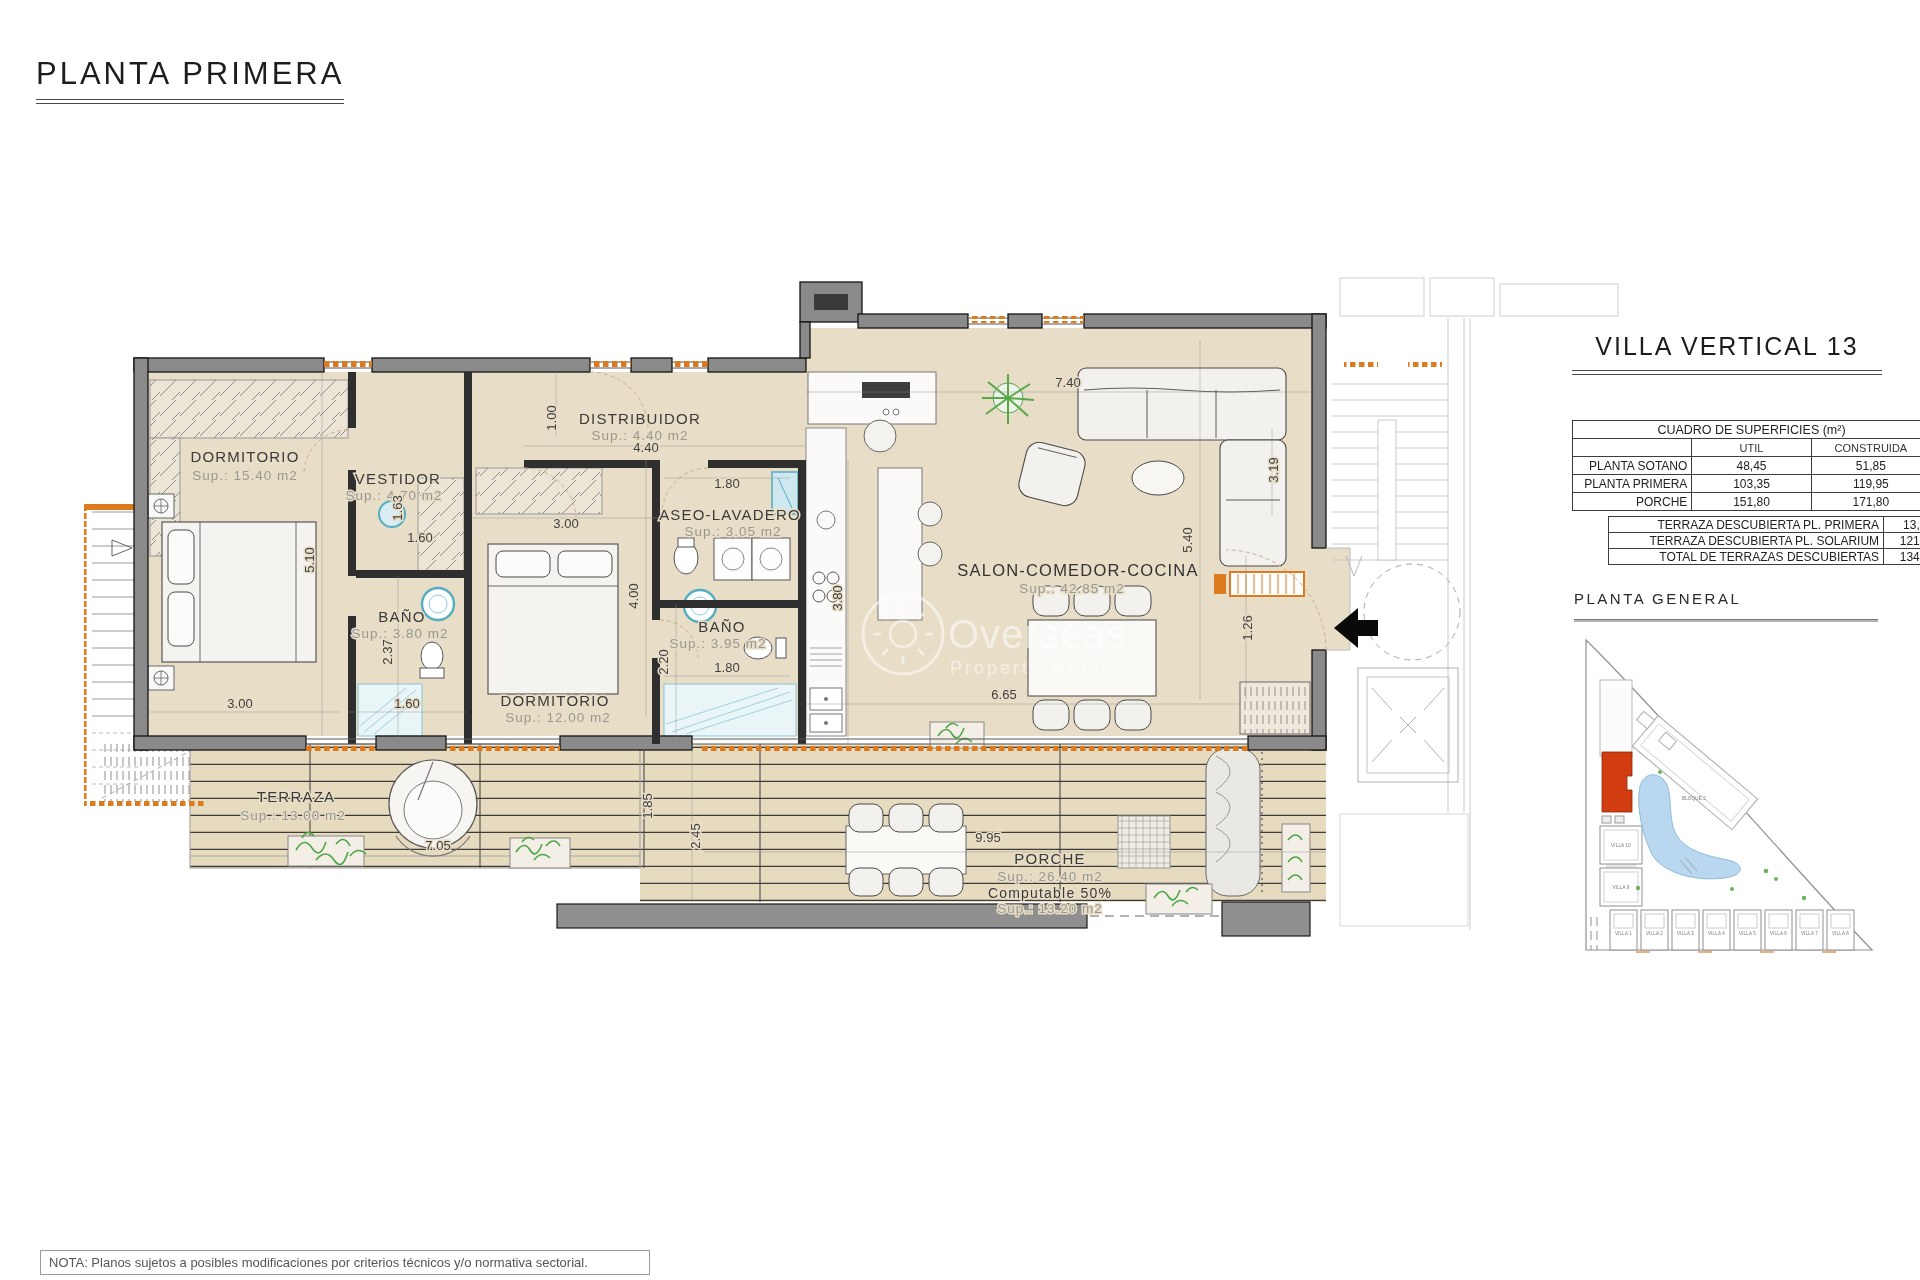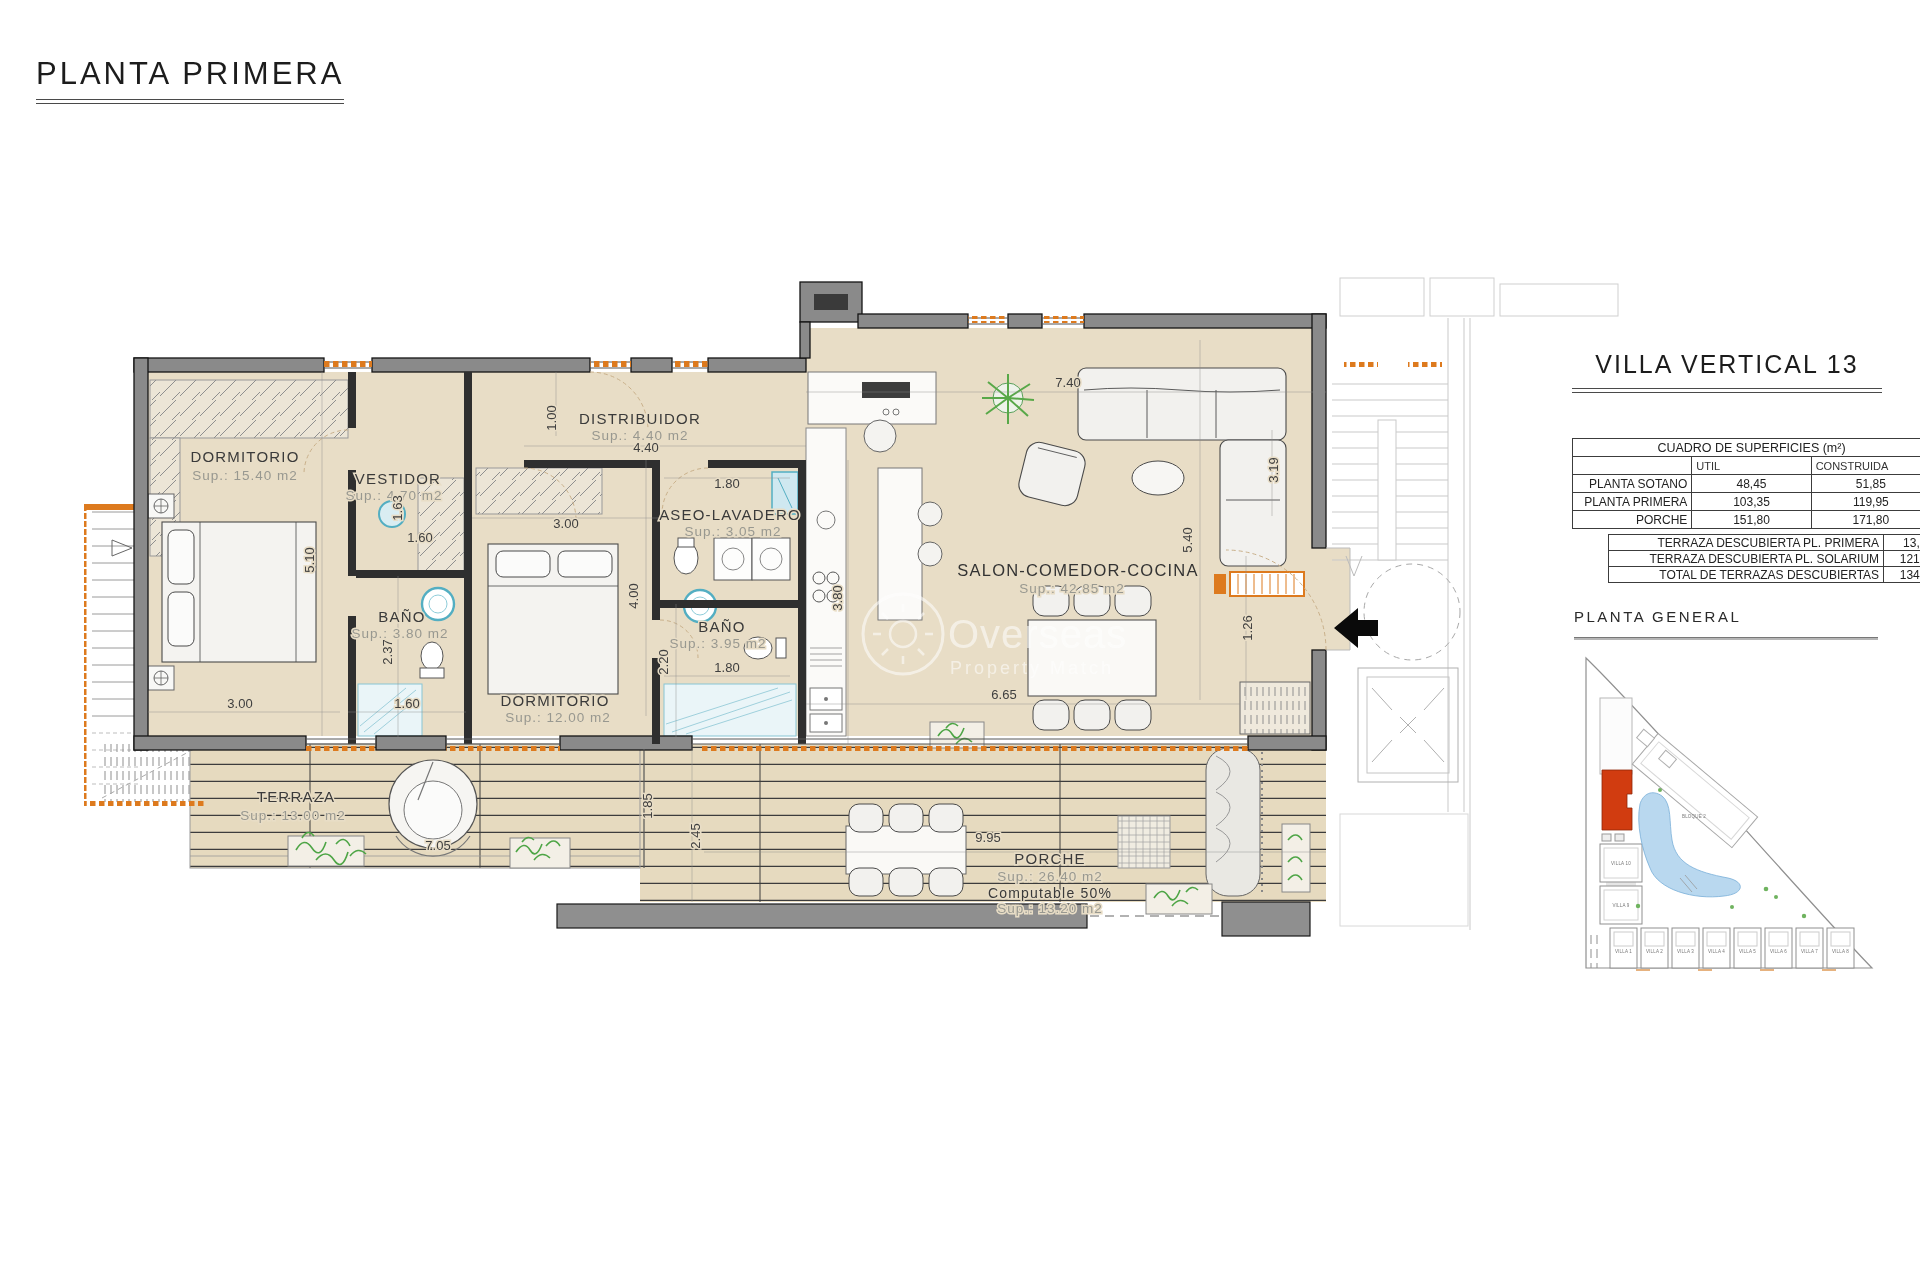--- a/index.html
+++ b/index.html
@@ -2,29 +2,29 @@
 <html><head>
 <meta charset="utf-8">
 <style>
   html,body{margin:0;padding:0;background:#fff;}
   .stage{position:relative;width:1920px;height:1280px;background:#ffffff;overflow:hidden;
          font-family:"Liberation Sans",sans-serif;}
   .abs{position:absolute;}
   
   .main-title{left:36px;top:56px;font-size:31px;letter-spacing:3px;color:#1c1c1c;}
   .dline{height:3px;border-top:1px solid #4a4a4a;border-bottom:1px solid #4a4a4a;margin-top:7px;}
-  .panel{left:1572px;top:350px;width:310px;}
+  .panel{left:1572px;top:332px;width:310px;}
   .vtitle{font-size:25px;letter-spacing:2px;color:#1c1c1c;text-align:center;}
   
   table{border-collapse:collapse;table-layout:fixed;width:359px;font-size:12px;color:#222;}
   .t1{position:absolute;left:0;top:88px;}
   .t2{position:absolute;left:0;top:184px;margin-left:36px;}
   td{border:1px solid #3c3c3c;height:17px;padding:0 4px;overflow:hidden;white-space:nowrap;}
   td.tt{text-align:center;font-size:12.5px;}
-  td.ch{font-size:11px;color:#333;}
+  td.ch{text-align:center;font-size:11px;color:#333;}
   td.lb{text-align:right;}
   td.num{text-align:center;}
   .t2 td{height:15px;font-size:12px;}
   .pg-title{position:absolute;left:2px;top:258px;width:304px;font-size:15px;letter-spacing:2.5px;color:#2a2a2a;
             padding-bottom:12px;border-bottom:1px solid #777;box-shadow:0 2px 0 #b5b5b5;}
   
   .note{left:40px;top:1250px;width:592px;border:1px solid #9a9a9a;font-size:13px;color:#555;
         padding:4px 8px;background:#fff;}
   
   svg text{font-family:"Liberation Sans",sans-serif;}
@@ -516,14 +516,17 @@
       </g>
       <g fill="#e0a060" opacity="0.8">
         <rect x="60" y="315" width="14" height="2"></rect>
           <rect x="122" y="315" width="14" height="2"></rect>
         <rect x="184" y="315" width="14" height="2"></rect>
           <rect x="246" y="315" width="14" height="2"></rect>
       </g>
     </svg>
   </div>
 
+  <div class="abs note">
+    <span>NOTA: Planos sujetos a posibles modificaciones por criterios técnicos y/o normativa sectorial.</span>
+  </div>
 
 </div>
 
 </body></html>

